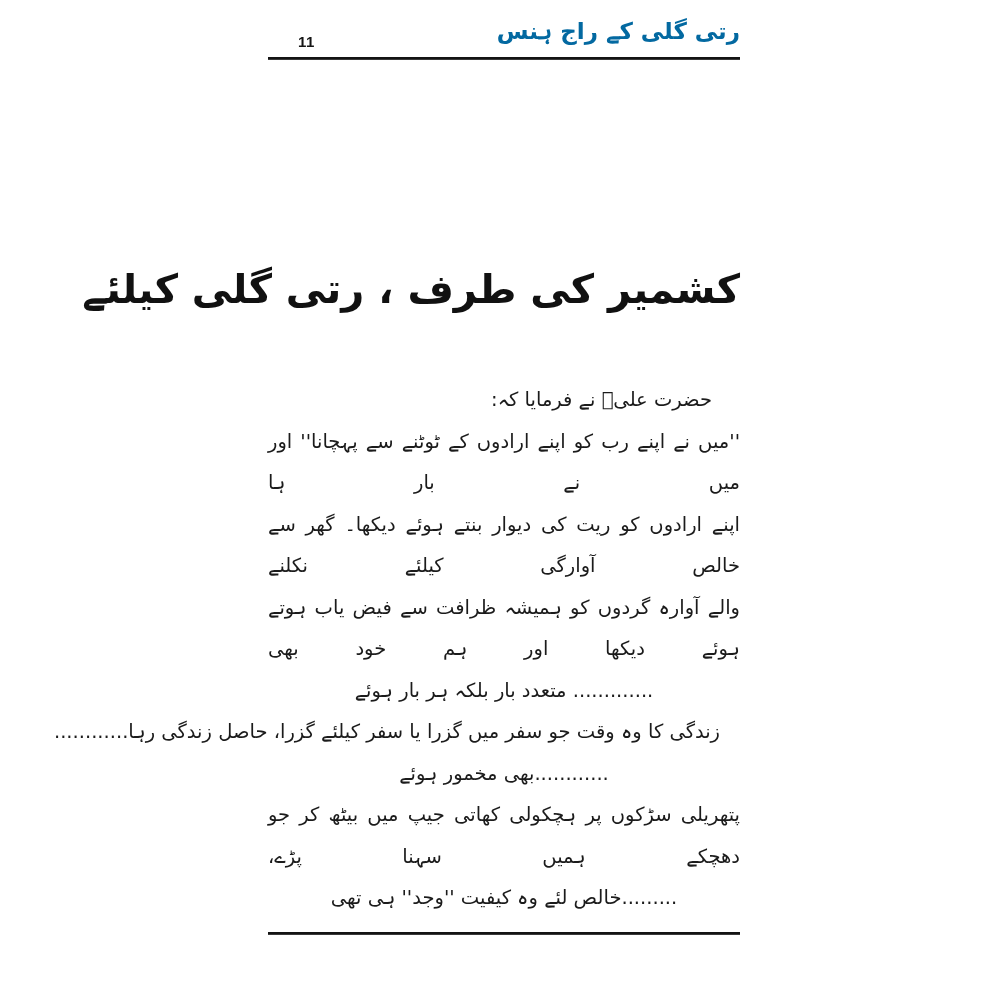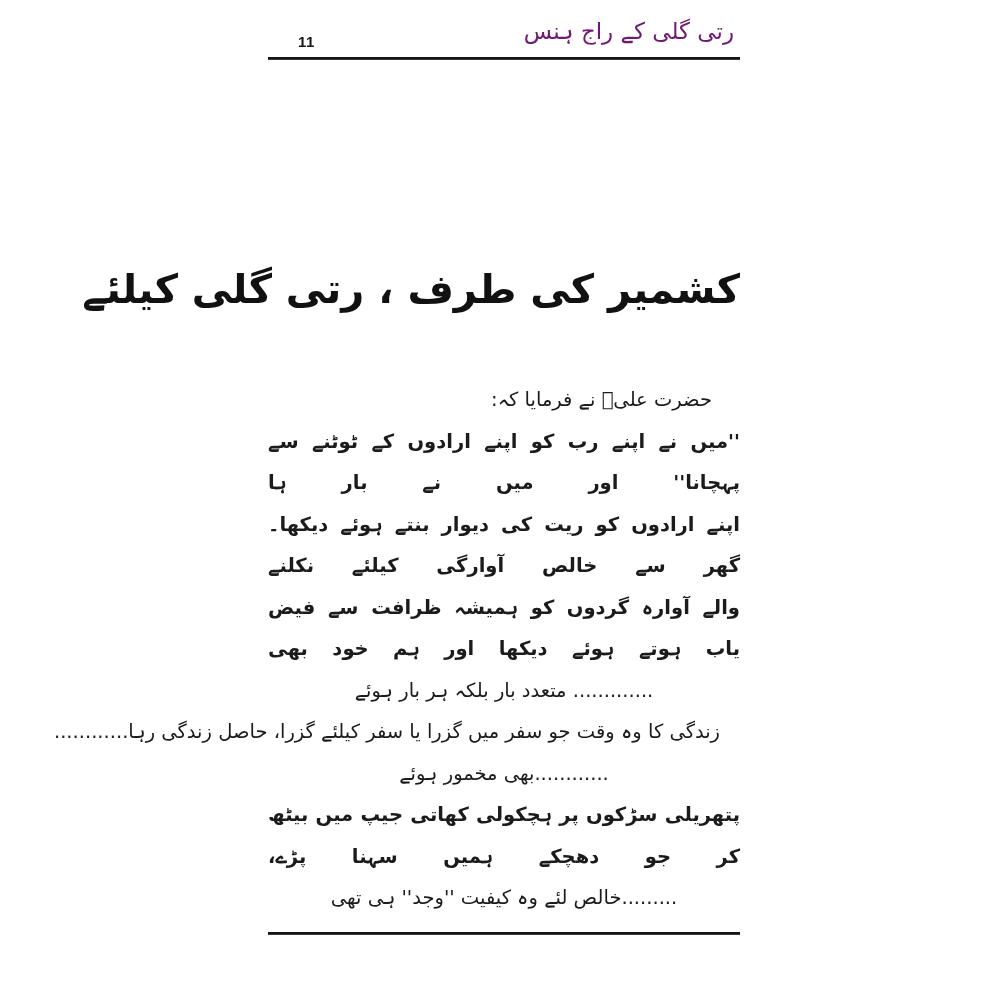--- a/index.html
+++ b/index.html
@@ -24,25 +24,25 @@
     left: 30px; top: 33px;
     font-family: "Liberation Sans", sans-serif;
     font-weight: bold;
     font-size: 15px;
     letter-spacing: 0.5px;
     color: #161616;
   }
 
   .running-title {
     position: absolute;
-    right: 6px; top: 18px;
+    right: 0; top: 18px;
     direction: rtl;
     font-size: 23px;
-    font-weight: normal;
-    color: #701a75;
+    font-weight: bold;
+    color: #0369a1;
     white-space: nowrap;
   }
 
   .rule {
     position: absolute;
     left: 0; width: 472px;
     height: 3px;
     background: #141414;
     border-bottom: 1px solid #3a3a3a;
   }
@@ -73,21 +73,21 @@
   }
   .textcol p {
     line-height: 41.5px;
     white-space: nowrap;
   }
 
   
   .l-start { text-align: right; padding-right: 28px; }
 
   
-  .l-full  { text-align: justify; text-align-last: justify; white-space: normal !important; font-weight: bold; }
+  .l-full  { text-align: justify; text-align-last: justify; white-space: normal !important; }
 
   
   .l-tail  { direction: ltr; text-align: center; }
 
   
   .l-wide  { text-align: right; padding-right: 20px; }
 </style>
 </head>
 <body>
 

